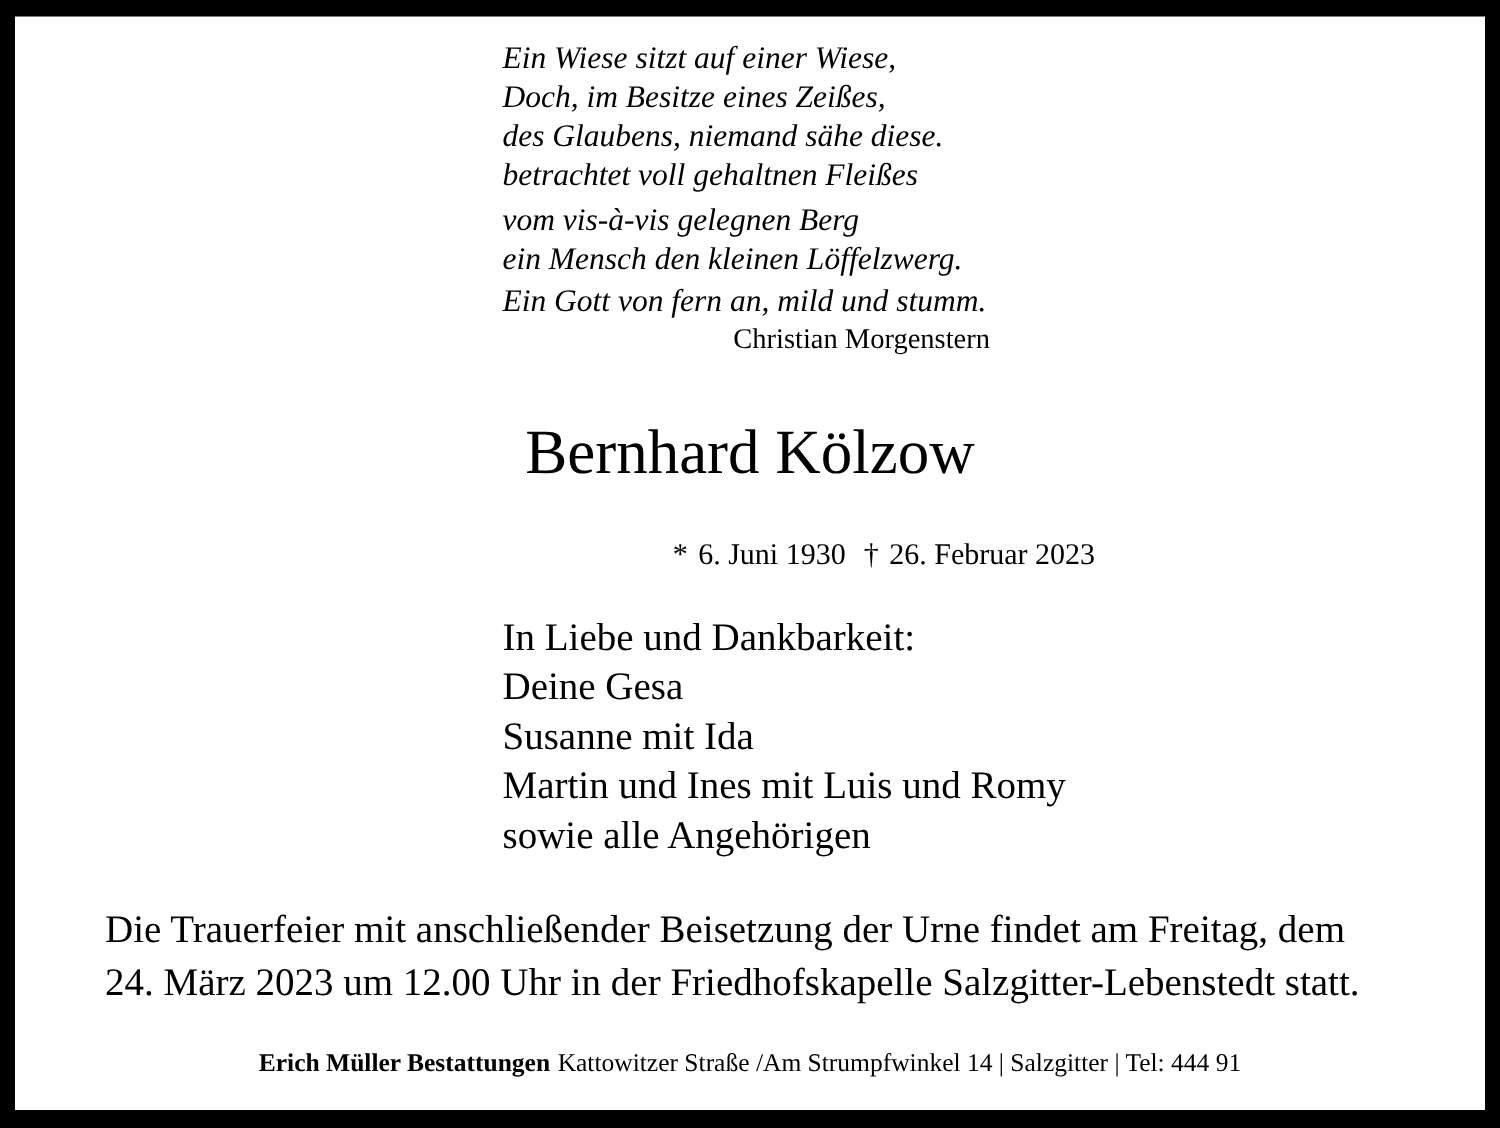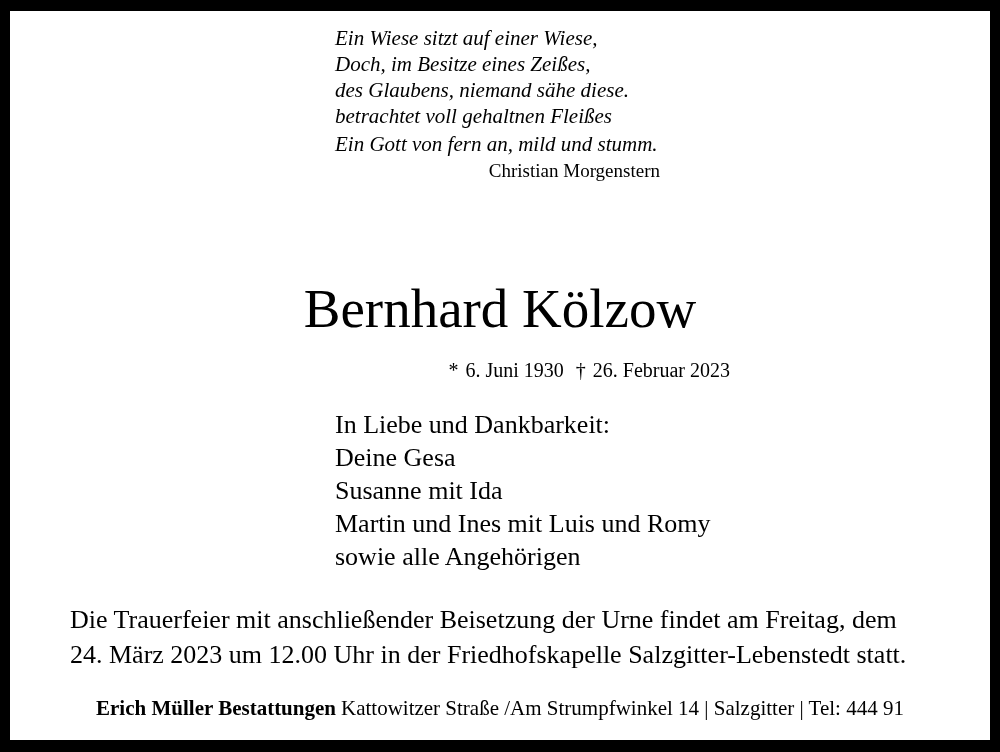--- a/index.html
+++ b/index.html
@@ -40,21 +40,21 @@
     line-height: 27px;
     text-align: right;
   }
   .name {
     position: absolute;
     left: 0;
     top: 281px;
     width: 1000px;
     margin: 0;
     text-align: center;
-    font-size: 55px;
+    font-size: 42px;
     font-weight: normal;
     line-height: 1;
     letter-spacing: 0;
   }
   .dates {
     position: absolute;
     left: 273px;
     top: 356px;
     width: 457px;
     display: flex;
@@ -79,39 +79,43 @@
     width: 880px;
     font-size: 26px;
     line-height: 35px;
   }
   .footer {
     position: absolute;
     left: 0;
     top: 695px;
     width: 1000px;
     text-align: center;
-    font-size: 21px;
+    font-size: 17px;
     line-height: 27px;
   }
   .fh-name {
     font-weight: bold;
     margin-right: 5px;
   }
 </style>
 </head>
 <body>
 
 <div class="frame"></div>
 
 <div class="poem">
   <div class="stanza">
     <div class="pline">Ein Wiese sitzt auf einer Wiese,</div>
     <div class="pline">Doch, im Besitze eines Zeißes,</div>
     <div class="pline">des Glaubens, niemand sähe diese.</div>
     <div class="pline">betrachtet voll gehaltnen Fleißes</div>
+  </div>
+  <div class="stanza stanza-mid">
+    <div class="pline">vom vis-à-vis gelegnen Berg</div>
+    <div class="pline">ein Mensch den kleinen Löffelzwerg.</div>
   </div>
   <div class="stanza stanza-last">
     <div class="pline">Ein Gott von fern an, mild und stumm.</div>
   </div>
   <div class="attribution">Christian Morgenstern</div>
 </div>
 
 <h1 class="name">Bernhard Kölzow</h1>
 
 <div class="dates">

